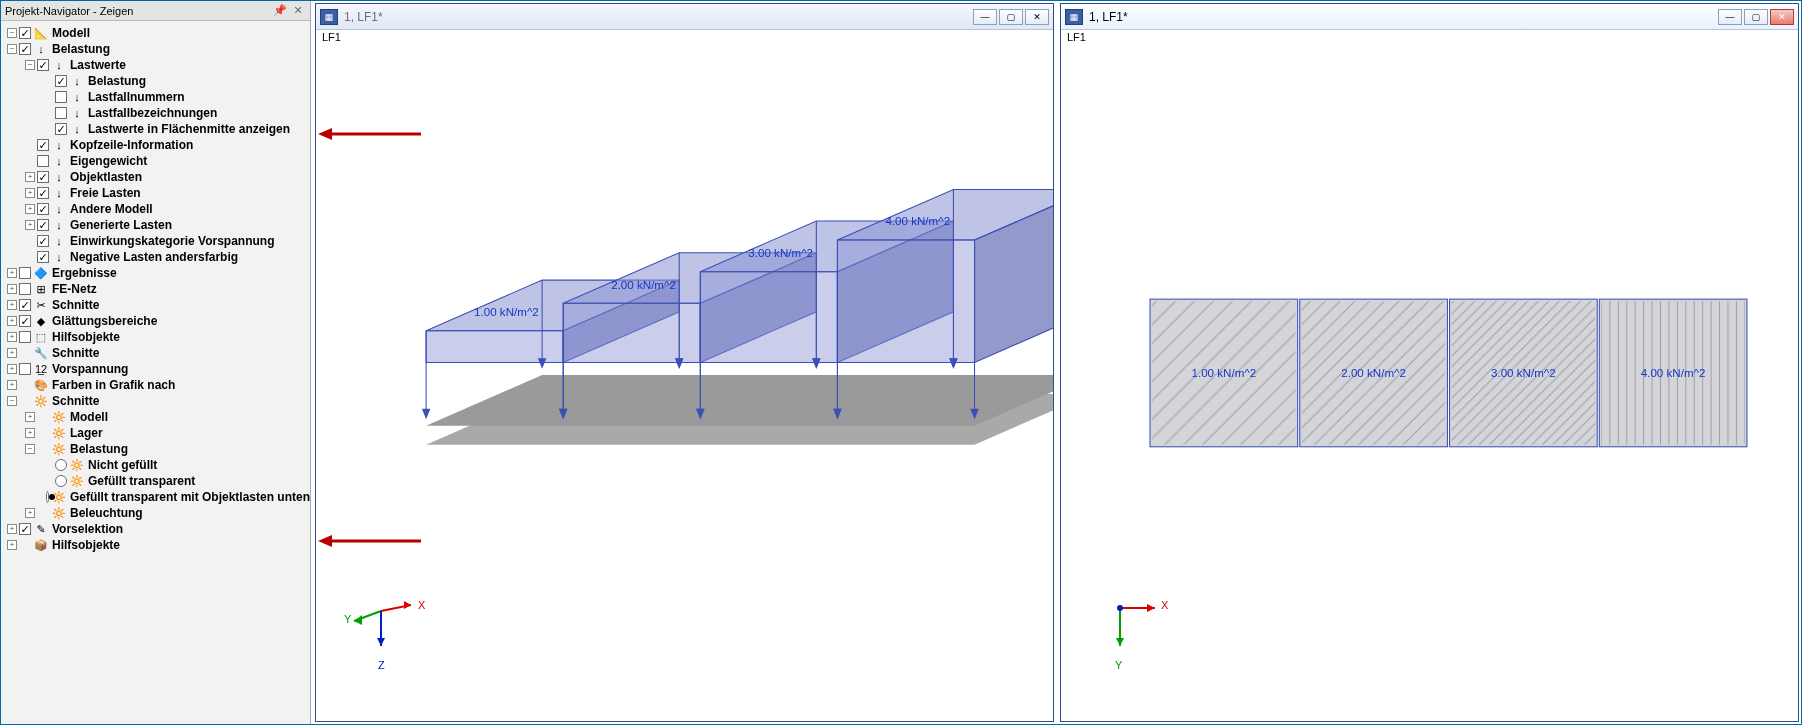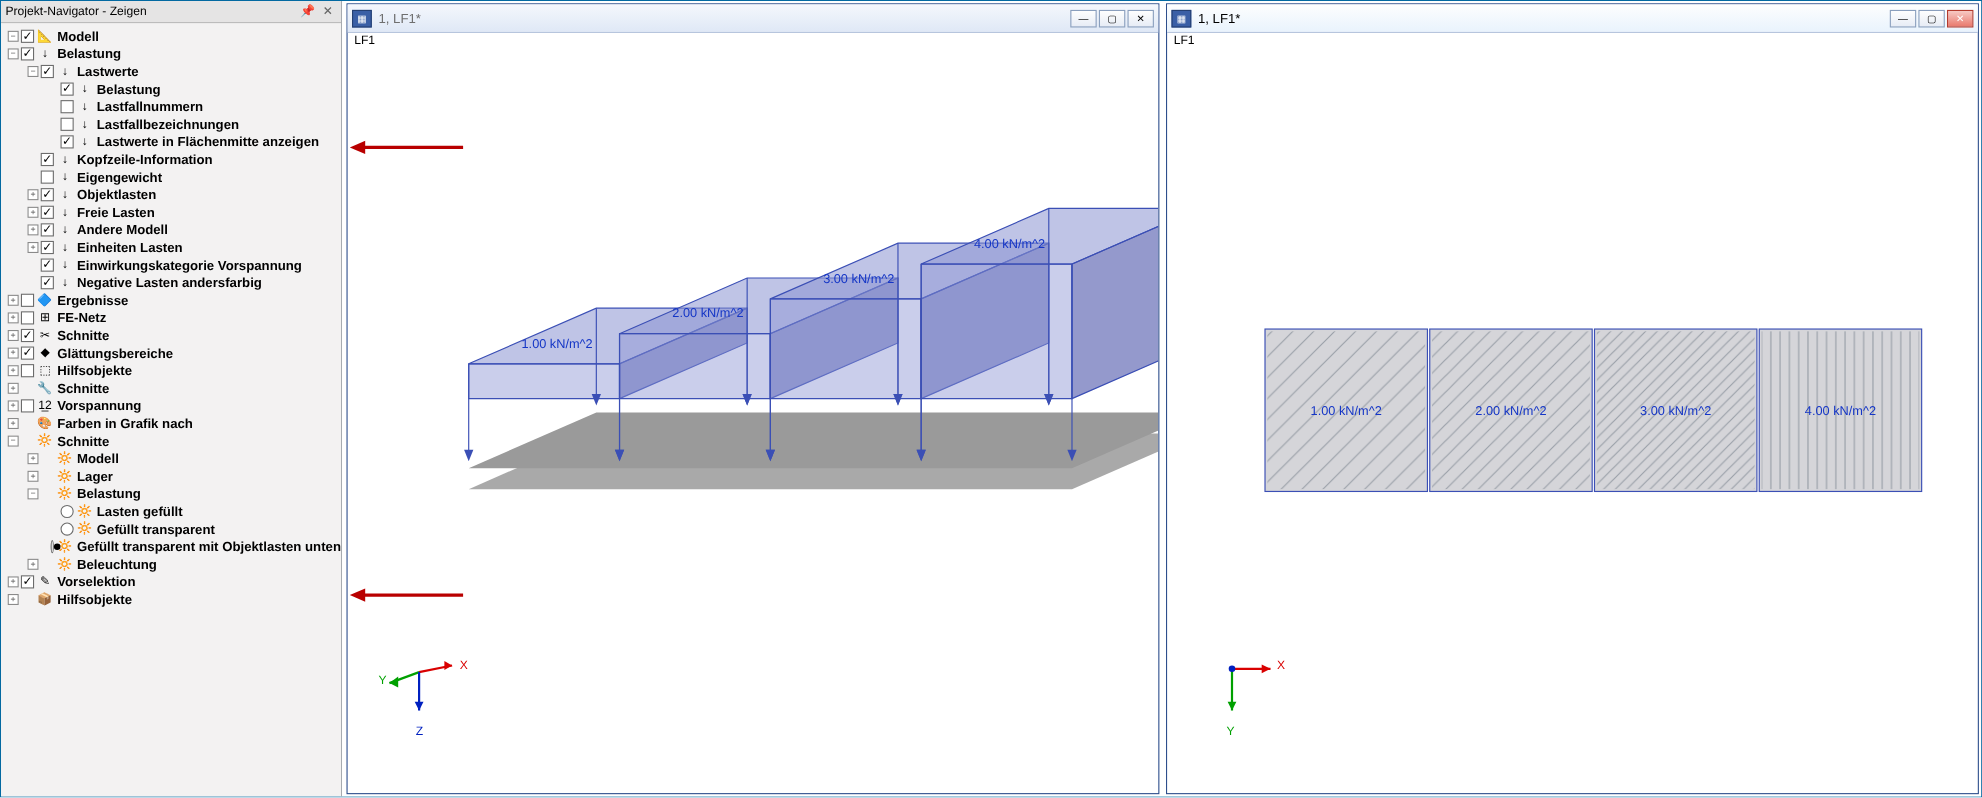--- a/index.html
+++ b/index.html
@@ -120,21 +120,21 @@
         <div class="node" style="padding-left: 24px;">
           <span class="exp">+</span>
           <span class="chk on"></span>
           <span class="ico">↓</span>
           <span class="label">Andere Modell</span>
         </div>
         <div class="node" style="padding-left: 24px;">
           <span class="exp">+</span>
           <span class="chk on"></span>
           <span class="ico">↓</span>
-          <span class="label">Einheiten Lasten</span>
+          <span class="label">Generierte Lasten</span>
         </div>
         <div class="node" style="padding-left: 24px;">
           <span class="exp none"></span>
           <span class="chk on"></span>
           <span class="ico">↓</span>
           <span class="label">Einwirkungskategorie Vorspannung</span>
         </div>
         <div class="node" style="padding-left: 24px;">
           <span class="exp none"></span>
           <span class="chk on"></span>
@@ -210,21 +210,21 @@
         <div class="node" style="padding-left: 24px;">
           <span class="exp">−</span>
           <span style="display: inline-block; width: 15px;"></span>
           <span class="ico">🔆</span>
           <span class="label">Belastung</span>
         </div>
         <div class="node" style="padding-left: 42px;">
           <span class="exp none"></span>
           <span class="radio"></span>
           <span class="ico">🔆</span>
-          <span class="label">Lasten gefüllt</span>
+          <span class="label">Nicht gefüllt</span>
         </div>
         <div class="node" style="padding-left: 42px;">
           <span class="exp none"></span>
           <span class="radio"></span>
           <span class="ico">🔆</span>
           <span class="label">Gefüllt transparent</span>
         </div>
         <div class="node" style="padding-left: 42px;">
           <span class="exp none"></span>
           <span class="radio on"></span>

